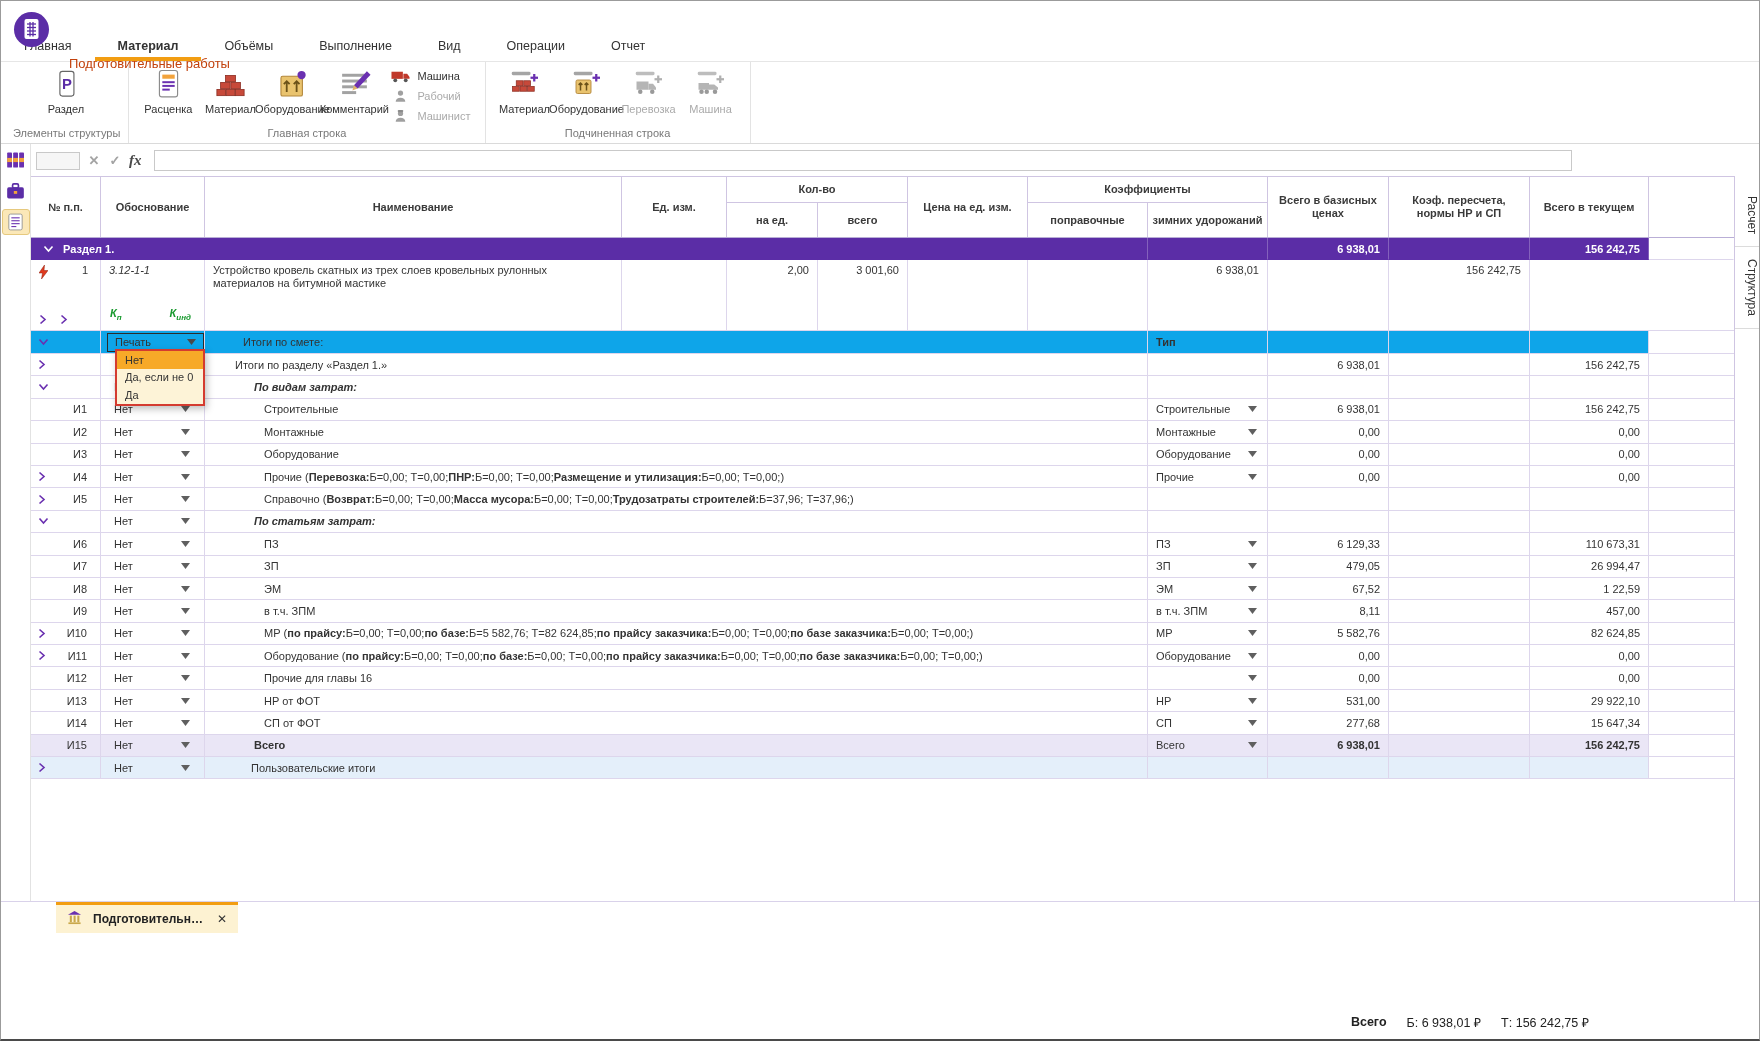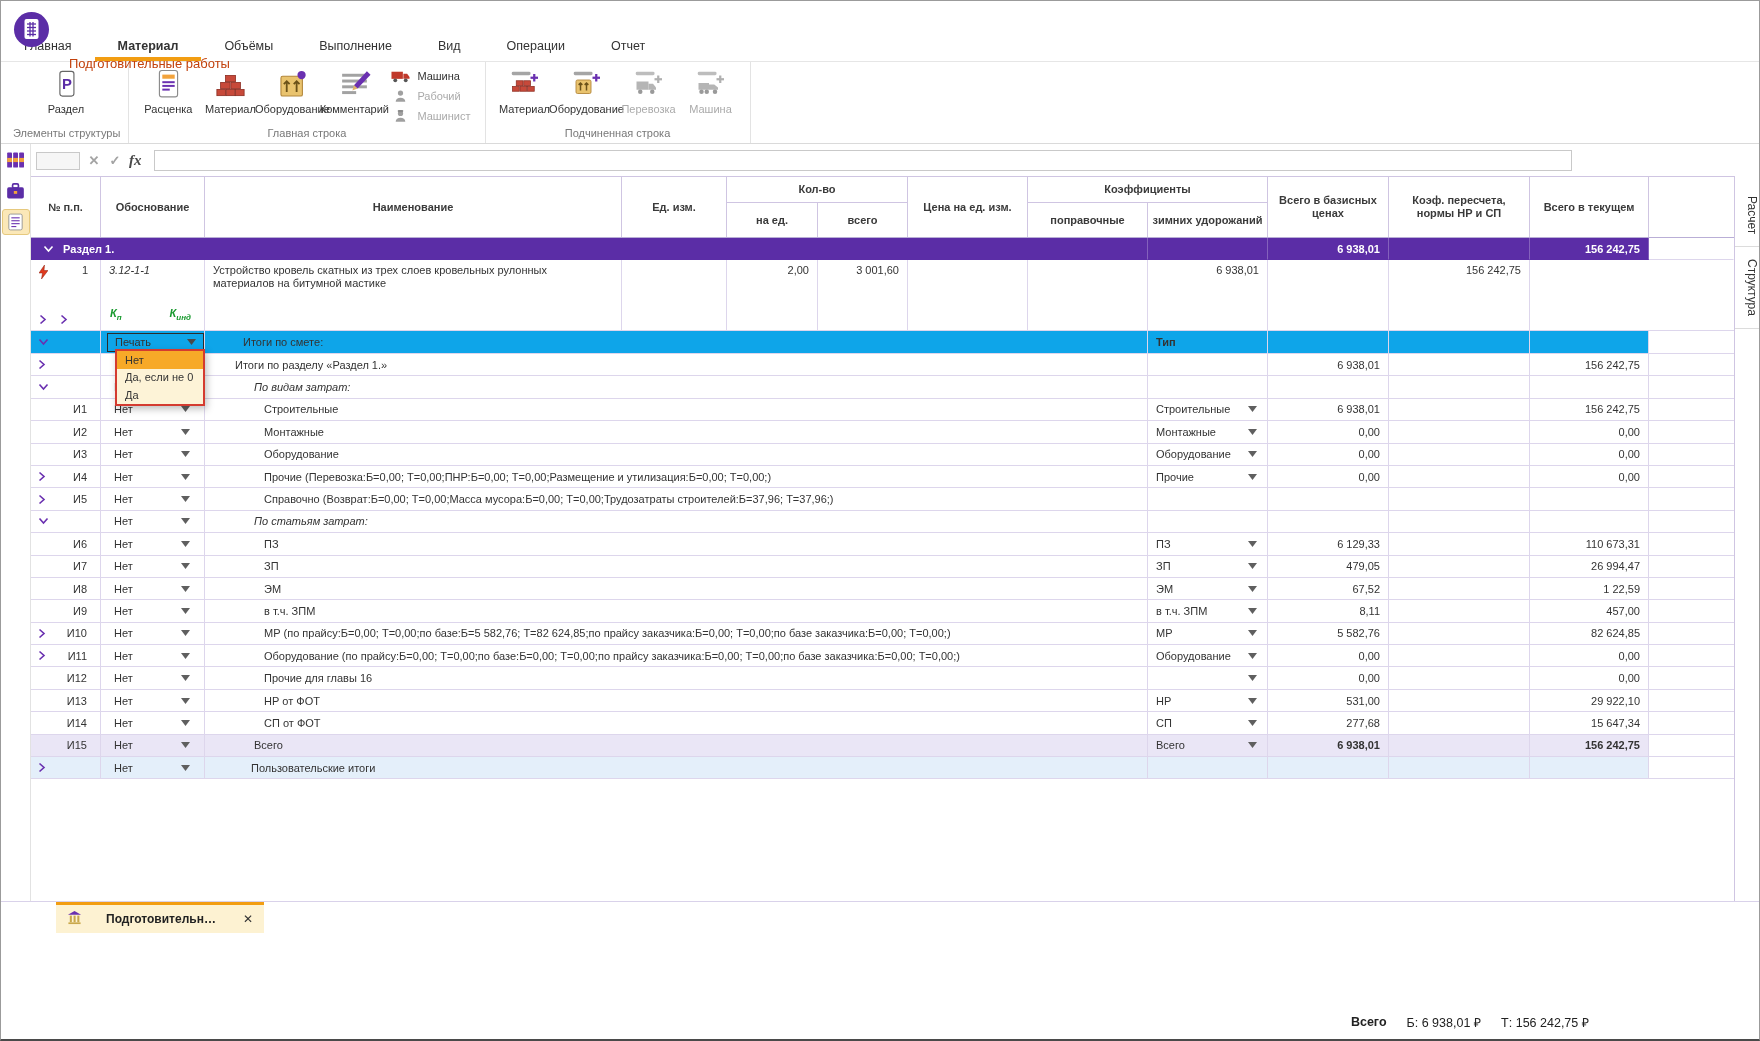--- a/index.html
+++ b/index.html
@@ -51,21 +51,21 @@
   .th.sub{grid-row:2;}
   .th.last{border-right:none;}
   
   .trow{display:grid;grid-template-columns:70px 104px 943px 120px 121px 141px 119px 85px;height:21.4px;
         border-bottom:1px solid #ddd6ec;font-size:11px;background:#fff;}
   .cell{border-right:1px solid #ddd6ec;display:flex;align-items:center;overflow:hidden;min-width:0;}
   .c-extra{border-right:none;background:#fff;}
   .c-num{justify-content:space-between;padding:0 13px 0 7px;}
   .exp{width:11px;display:flex;align-items:center;}
   .c-name span{white-space:nowrap;}
-  .c-name .b{font-weight:normal;}
+  .c-name .b{font-weight:bold;}
   .bi{font-weight:bold;font-style:italic;}
   .combo{flex:1;display:flex;align-items:center;justify-content:space-between;padding:0 14px 0 13px;height:100%;}
   .combo .dd{flex:0 0 auto;}
   .tcombo{padding:0 10px 0 8px;}
   .c-val{justify-content:flex-end;padding-right:8px;}
   .c-val.b{font-weight:bold;}
   .bg-lavender .cell{background:#eae6f6;}
   .bg-blue .cell{background:#e4effa;}
   .bg-lavender .c-extra,.bg-blue .c-extra{background:#fff;}
   
@@ -94,21 +94,21 @@
   .yrow .cell{background:#0ea5e9;}
   .yrow .c-extra{background:#fff;}
   .yrow .combo.focused{border:1px solid #2b2b2b;height:17px;margin-left:6px;flex:1;padding:0 7px;}
   .yrow .tlabel{font-weight:bold;padding-left:8px;}
   
   .popup{position:absolute;left:84px;top:172px;width:86px;border:2px solid #d43b30;background:#fdf3d7;z-index:20;box-shadow:2px 3px 7px rgba(0,0,0,.25);}
   .popup-item{height:17.6px;display:flex;align-items:center;padding-left:8px;font-size:11px;white-space:nowrap;}
   .popup-item.selected{background:#f7a928;}
   
   .tabbar{height:31px;flex:0 0 auto;display:flex;align-items:stretch;padding-left:55px;background:#fff;}
-  .doc-tab{display:flex;align-items:center;gap:24px;background:#fdf2d2;border-top:3px solid #f29d12;padding:0 11px;font-size:12px;font-weight:bold;color:#222;}
+  .doc-tab{display:flex;align-items:center;gap:11px;background:#fdf2d2;border-top:3px solid #f29d12;padding:0 11px;font-size:12px;font-weight:bold;color:#222;}
   .doc-close{font-weight:normal;font-size:12px;color:#333;margin-left:3px;}
   .filler{flex:1;}
   .statusbar{height:34px;flex:0 0 auto;display:flex;align-items:center;justify-content:flex-end;padding-right:170px;gap:20px;font-size:12.5px;color:#222;}
   .statusbar .lbl-b{font-weight:bold;}
 </style>
 </head>
 <body>
 
 <div class="app">
 

